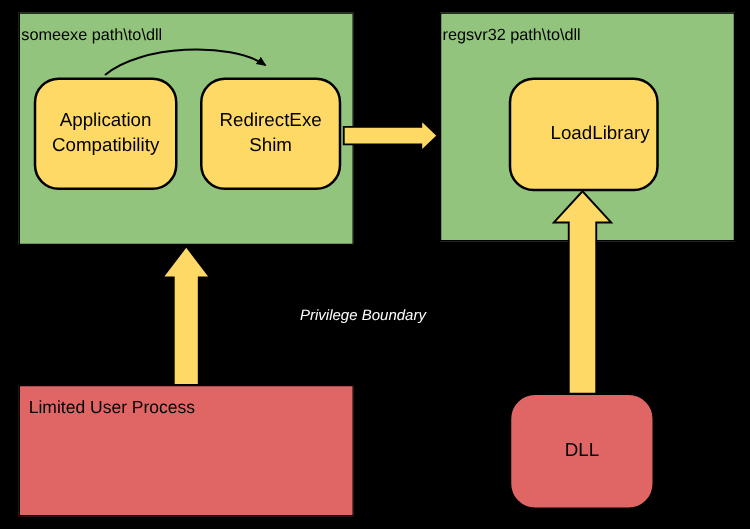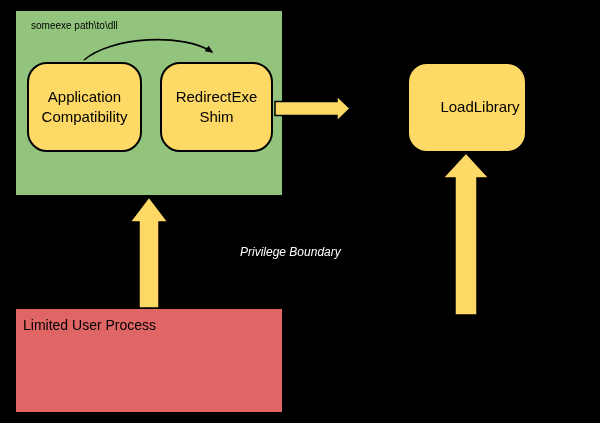--- a/index.html
+++ b/index.html
@@ -21,22 +21,22 @@
   }
   .container-box{
     position:absolute;
     background:var(--green);
     border:1.5px solid var(--border);
     box-sizing:border-box;
     color:var(--label);
   }
   .container-label{
     position:absolute;
-    top:9px;left:15px;
-    font-size:10px;
+    top:9px;left:1px;
+    font-size:13px;
     white-space:nowrap;
   }
   .node{
     position:absolute;
     box-sizing:border-box;
     display:flex;
     align-items:center;
     justify-content:center;
     text-align:center;
     color:var(--label);
@@ -94,37 +94,43 @@
 </style>
 </head>
 <body>
 
 <div class="canvas">
 
   <div class="container-box" id="someexe-box">
     <div class="container-label">someexe path\to\dll</div>
   </div>
 
+  <div class="container-box" id="regsvr32-box">
+    <div class="container-label">regsvr32 path\to\dll</div>
+  </div>
 
   <div class="node yellow" id="app-compat">
     <div class="node-label">Application Compatibility</div>
   </div>
 
   <div class="node yellow" id="redirect-shim">
     <div class="node-label">RedirectExe Shim</div>
   </div>
 
   <div class="node yellow" id="load-library">
     <div class="node-label">LoadLibrary</div>
   </div>
 
   <div class="process-box" id="limited-user">
     <div class="process-label">Limited User Process</div>
   </div>
 
+  <div class="node red-round" id="dll-node">
+    <div class="node-label">DLL</div>
+  </div>
 
   <div class="boundary-label">Privilege Boundary</div>
 
   <svg class="arrow-overlay" width="600" height="423" viewBox="0 0 600 423">
     <defs>
       <marker id="arrowhead" markerWidth="9" markerHeight="8" refX="6.5" refY="3.5" orient="auto" markerUnits="userSpaceOnUse">
         <path d="M0,0 L8,3.5 L0,7 z" fill="#000"></path>
       </marker>
     </defs>
 

